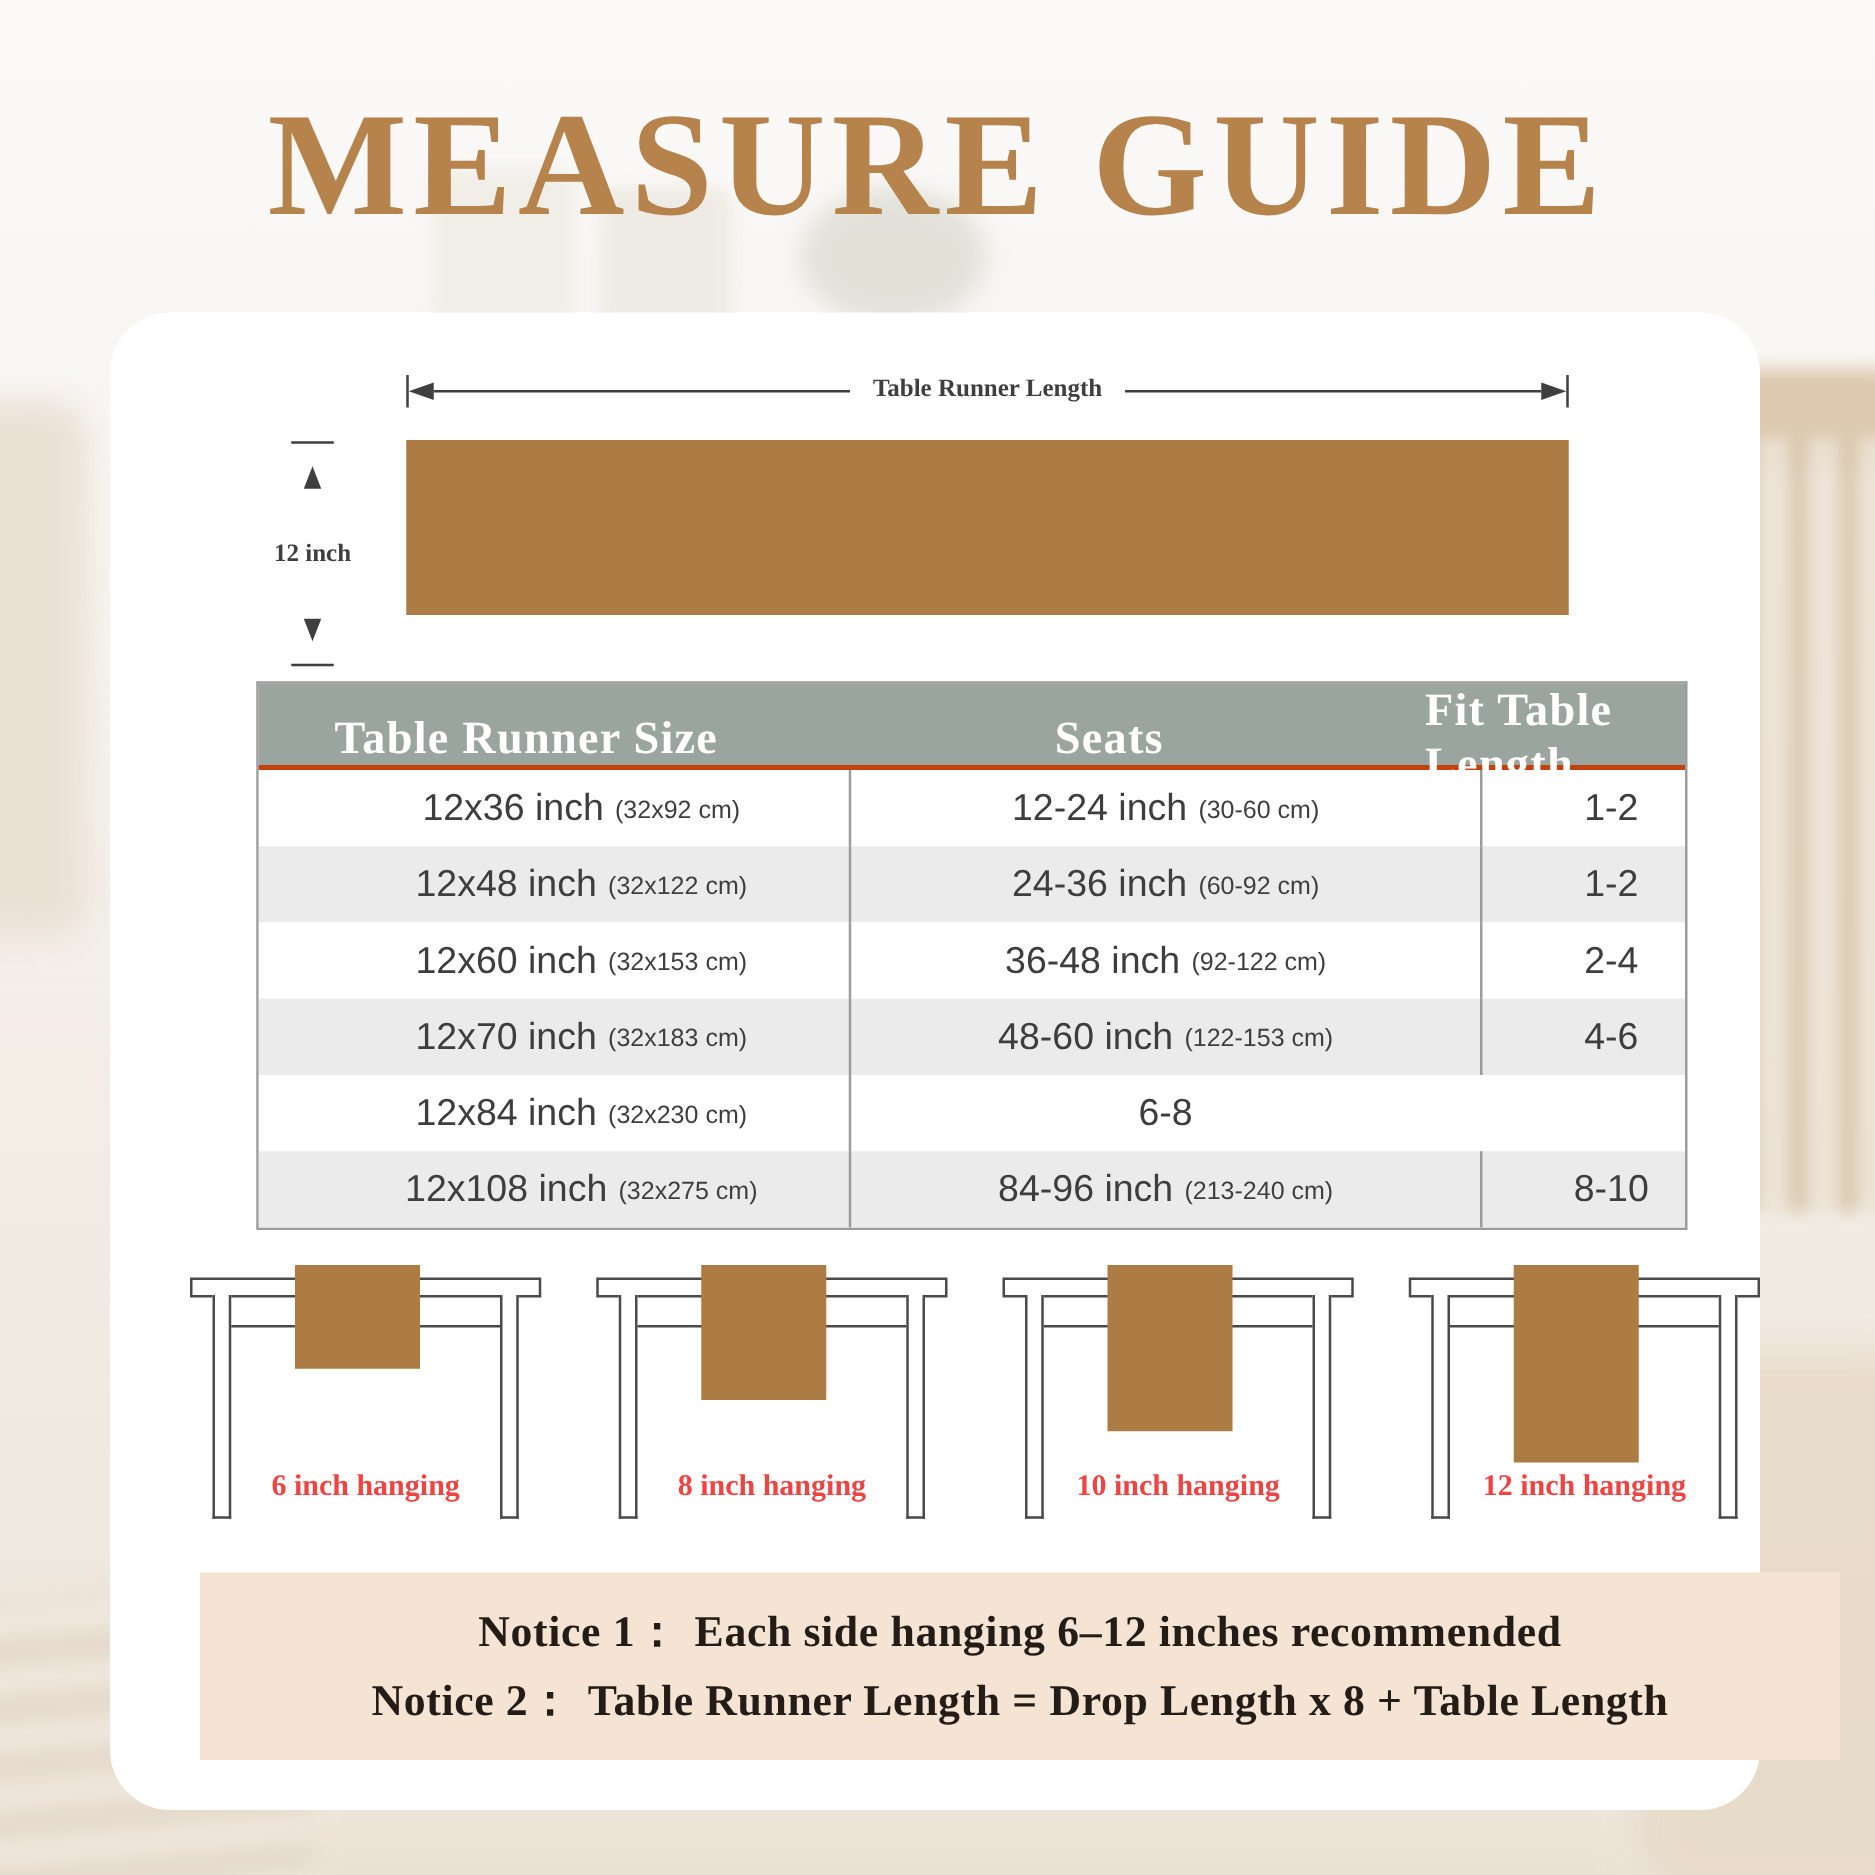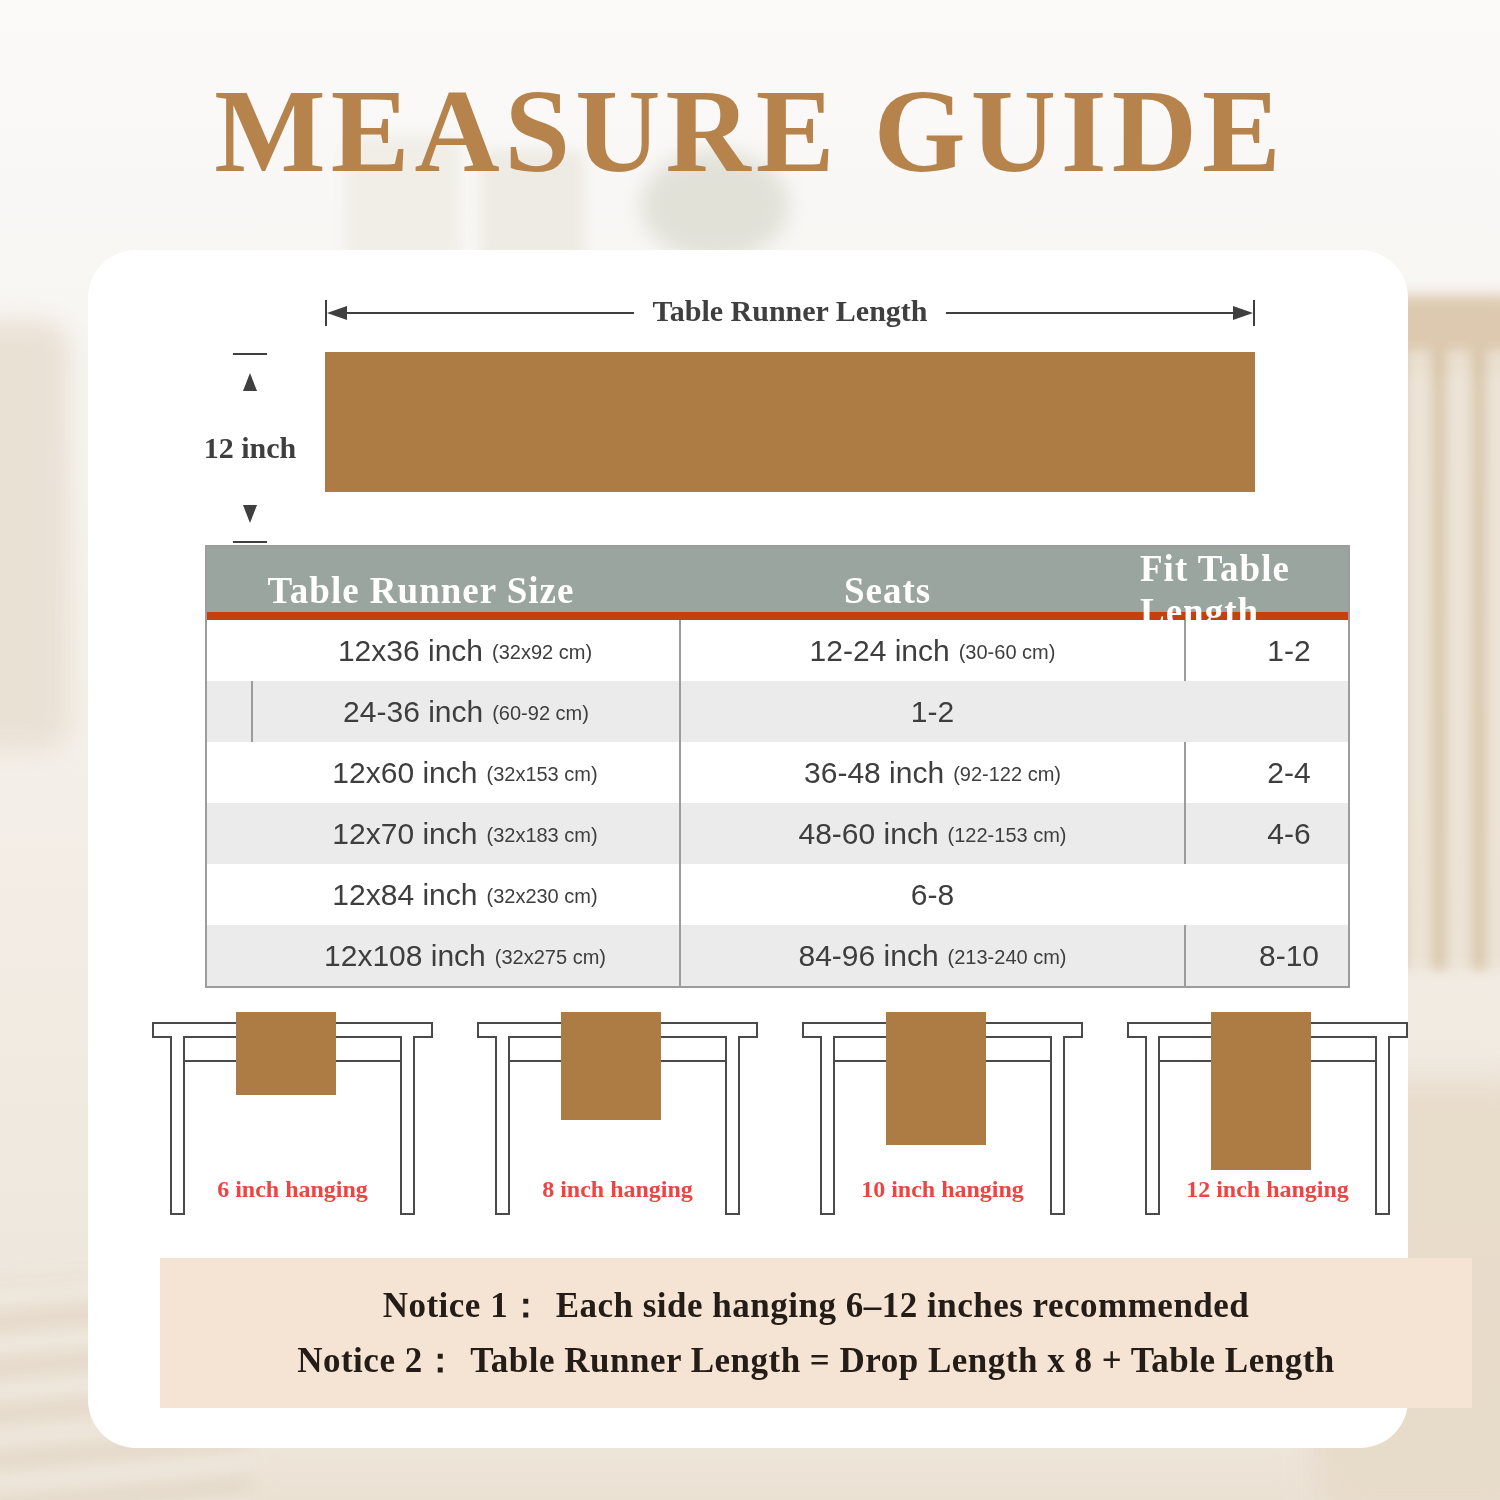--- a/index.html
+++ b/index.html
@@ -31,36 +31,36 @@
   
   .card{position:absolute;left:88px;top:250px;width:1320px;height:1198px;background:#ffffff;border-radius:48px;}
 
   
   .h-measure{position:absolute;left:237px;top:50px;width:930px;height:26px;display:flex;align-items:center;color:#3f3f3f;}
   .tick-v{width:2px;height:26px;background:#3f3f3f;flex:0 0 auto;}
   .hline{flex:1 1 auto;height:2px;background:#3f3f3f;}
   .ah{width:0;height:0;flex:0 0 auto;}
   .ah-left{border-top:7px solid transparent;border-bottom:7px solid transparent;border-right:20px solid #3f3f3f;}
   .ah-right{border-top:7px solid transparent;border-bottom:7px solid transparent;border-left:20px solid #3f3f3f;}
-  .measure-label{padding:0 18px;font-size:30px;font-weight:600;white-space:nowrap;line-height:1;position:relative;top:-2px;font-family:Liberation Serif, serif;}
+  .measure-label{padding:0 18px;font-size:20px;font-weight:600;white-space:nowrap;line-height:1;position:relative;top:-2px;font-family:Liberation Serif, serif;}
 
   
   .v-measure{position:absolute;left:122px;top:103px;width:80px;height:140px;display:flex;flex-direction:column;align-items:center;color:#3f3f3f;gap:18px;}
   .tick-h{width:34px;height:2px;background:#3f3f3f;flex:0 0 auto;}
   .vline{width:2px;flex:1 1 auto;background:#3f3f3f;}
   .ah-up{border-left:7px solid transparent;border-right:7px solid transparent;border-bottom:18px solid #3f3f3f;}
   .ah-down{border-left:7px solid transparent;border-right:7px solid transparent;border-top:18px solid #3f3f3f;}
   .v-measure .measure-label{padding:6px 0;top:0;}
 
   
   .runner-swatch{position:absolute;left:237px;top:102px;width:930px;height:140px;background:#ad7b44;}
 
   
   .chart{position:absolute;left:117px;top:295px;width:1145px;border:2px solid #9c9c9c;box-sizing:border-box;}
-  .chart-header{display:grid;grid-template-columns:428px 505px 208px;height:65px;background:#9aa5a0;border-bottom:8px solid #c2410c;}
+  .chart-header{display:grid;grid-template-columns:428px 505px 208px;height:65px;background:#9aa5a0;border-bottom:4px solid #c2410c;}
   .chart-header .hcell{display:flex;align-items:center;justify-content:center;
     color:#ffffff;font-size:37px;font-weight:700;letter-spacing:1px;}
   .crow{display:grid;grid-template-columns:428px 505px 208px;height:61px;background:#ffffff;padding-left:44px;}
   .crow.alt{background:#ebebeb;}
   .cell{display:flex;align-items:center;justify-content:center;font-family:"Liberation Sans",sans-serif;color:#3e3e3e;}
   .cell.bordered{border-left:2px solid #9c9c9c;}
   .cell .main{font-size:30px;}
   .cell .small{font-size:20px;margin-left:9px;position:relative;top:2px;}
 
   
@@ -139,20 +139,24 @@
           </div>
         <div class="cell bordered">
             <span class="main">12-24 inch</span>
             <span class="small">(30-60 cm)</span>
           </div>
         <div class="cell bordered">
             <span class="main">1-2</span>
           </div>
       </div>
       <div class="crow alt">
+        <div class="cell">
+            <span class="main">12x48 inch</span>
+            <span class="small">(32x122 cm)</span>
+          </div>
         <div class="cell bordered">
             <span class="main">24-36 inch</span>
             <span class="small">(60-92 cm)</span>
           </div>
         <div class="cell bordered">
             <span class="main">1-2</span>
           </div>
       </div>
       <div class="crow">
         <div class="cell">

